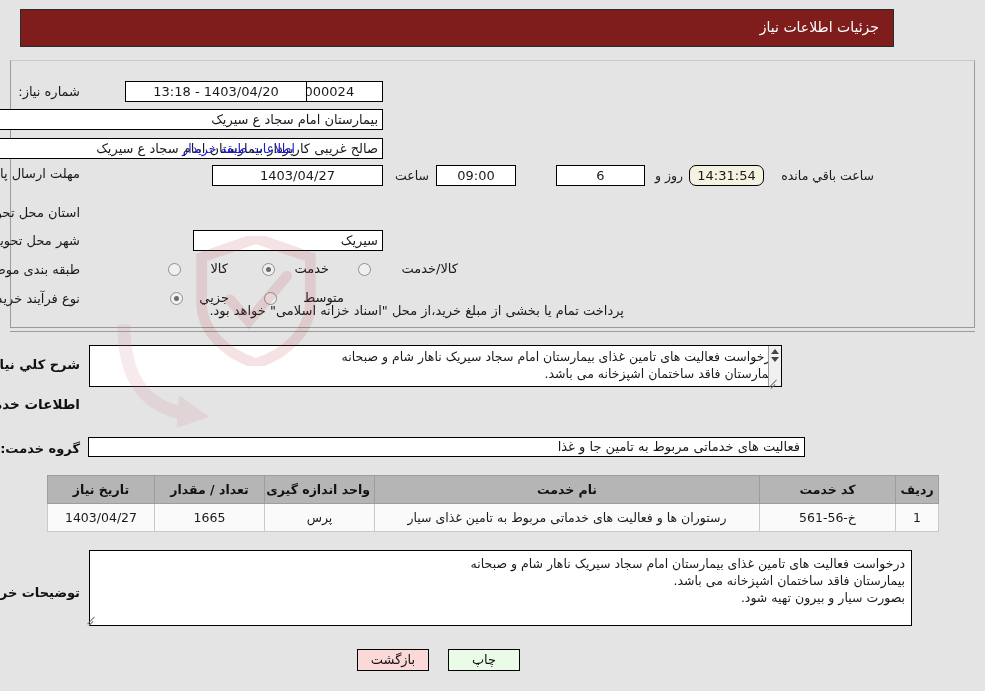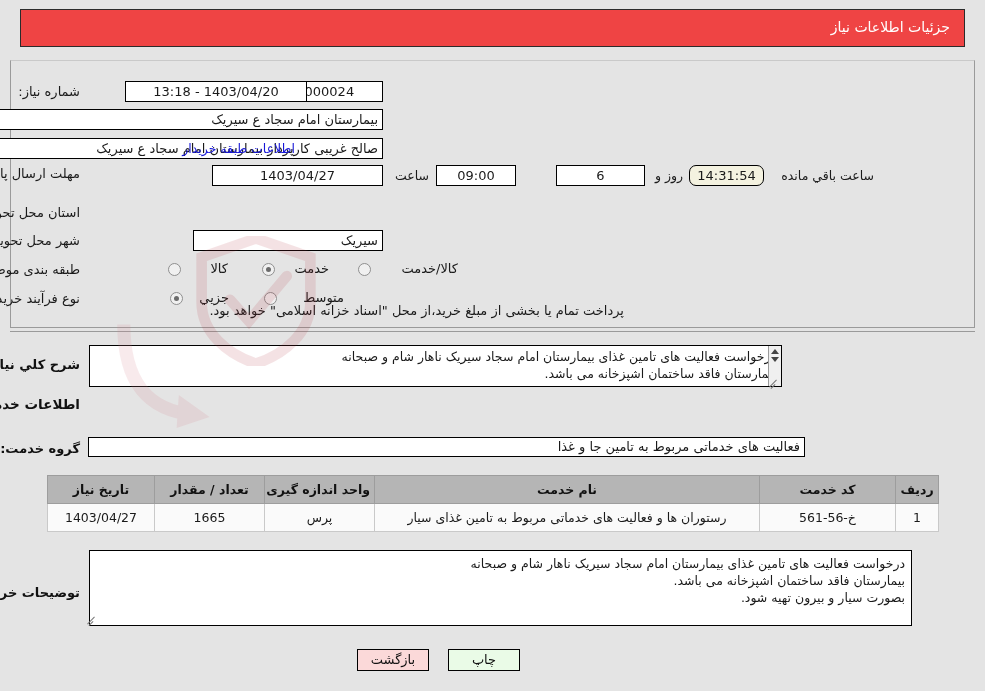--- a/index.html
+++ b/index.html
@@ -62,23 +62,23 @@
     width: 985px;
     height: 691px;
     z-index: 1;
   }
 
   
   .titlebar {
     position: absolute;
     left: 20px;
     top: 9px;
-    width: 945px;
+    width: 874px;
     height: 38px;
-    background: #ef4444;
+    background: #7f1d1d;
     border: 1px solid #2b2b2b;
     box-sizing: border-box;
   }
   .titlebar-text {
     position: absolute;
     right: 14px;
     top: 9px;
     color: #ffffff;
     font-size: 14px;
     font-weight: normal;

